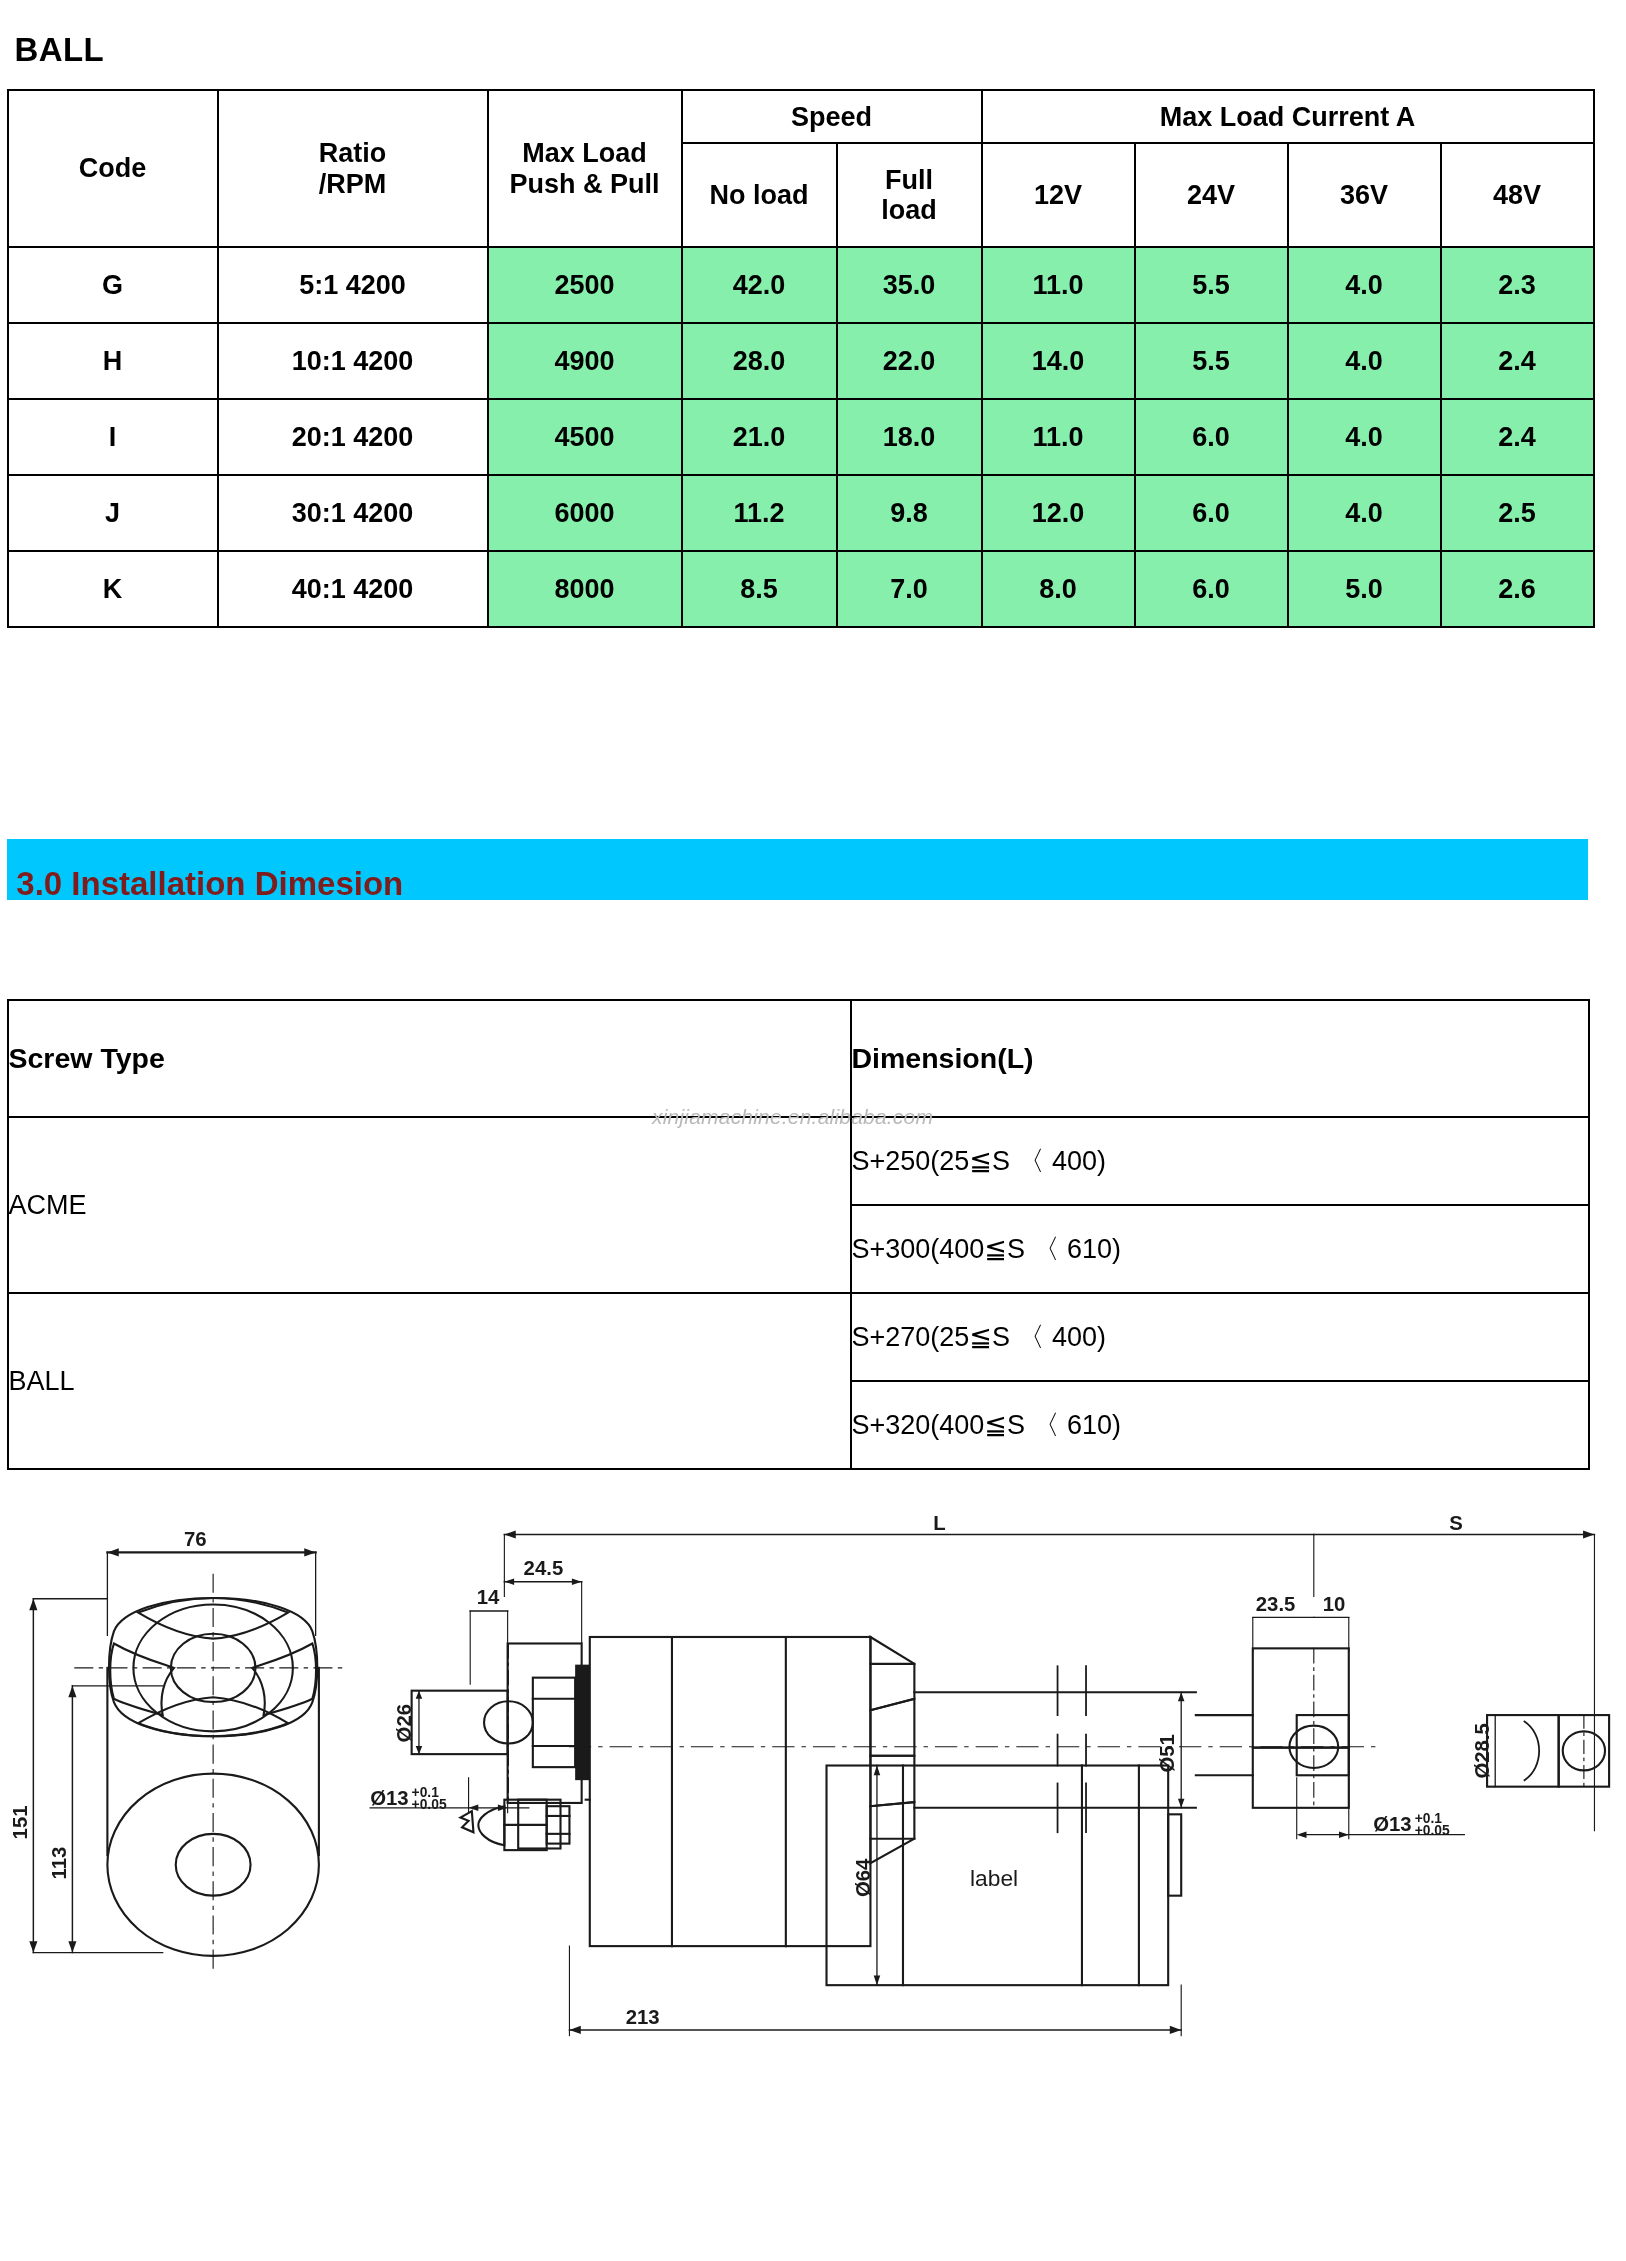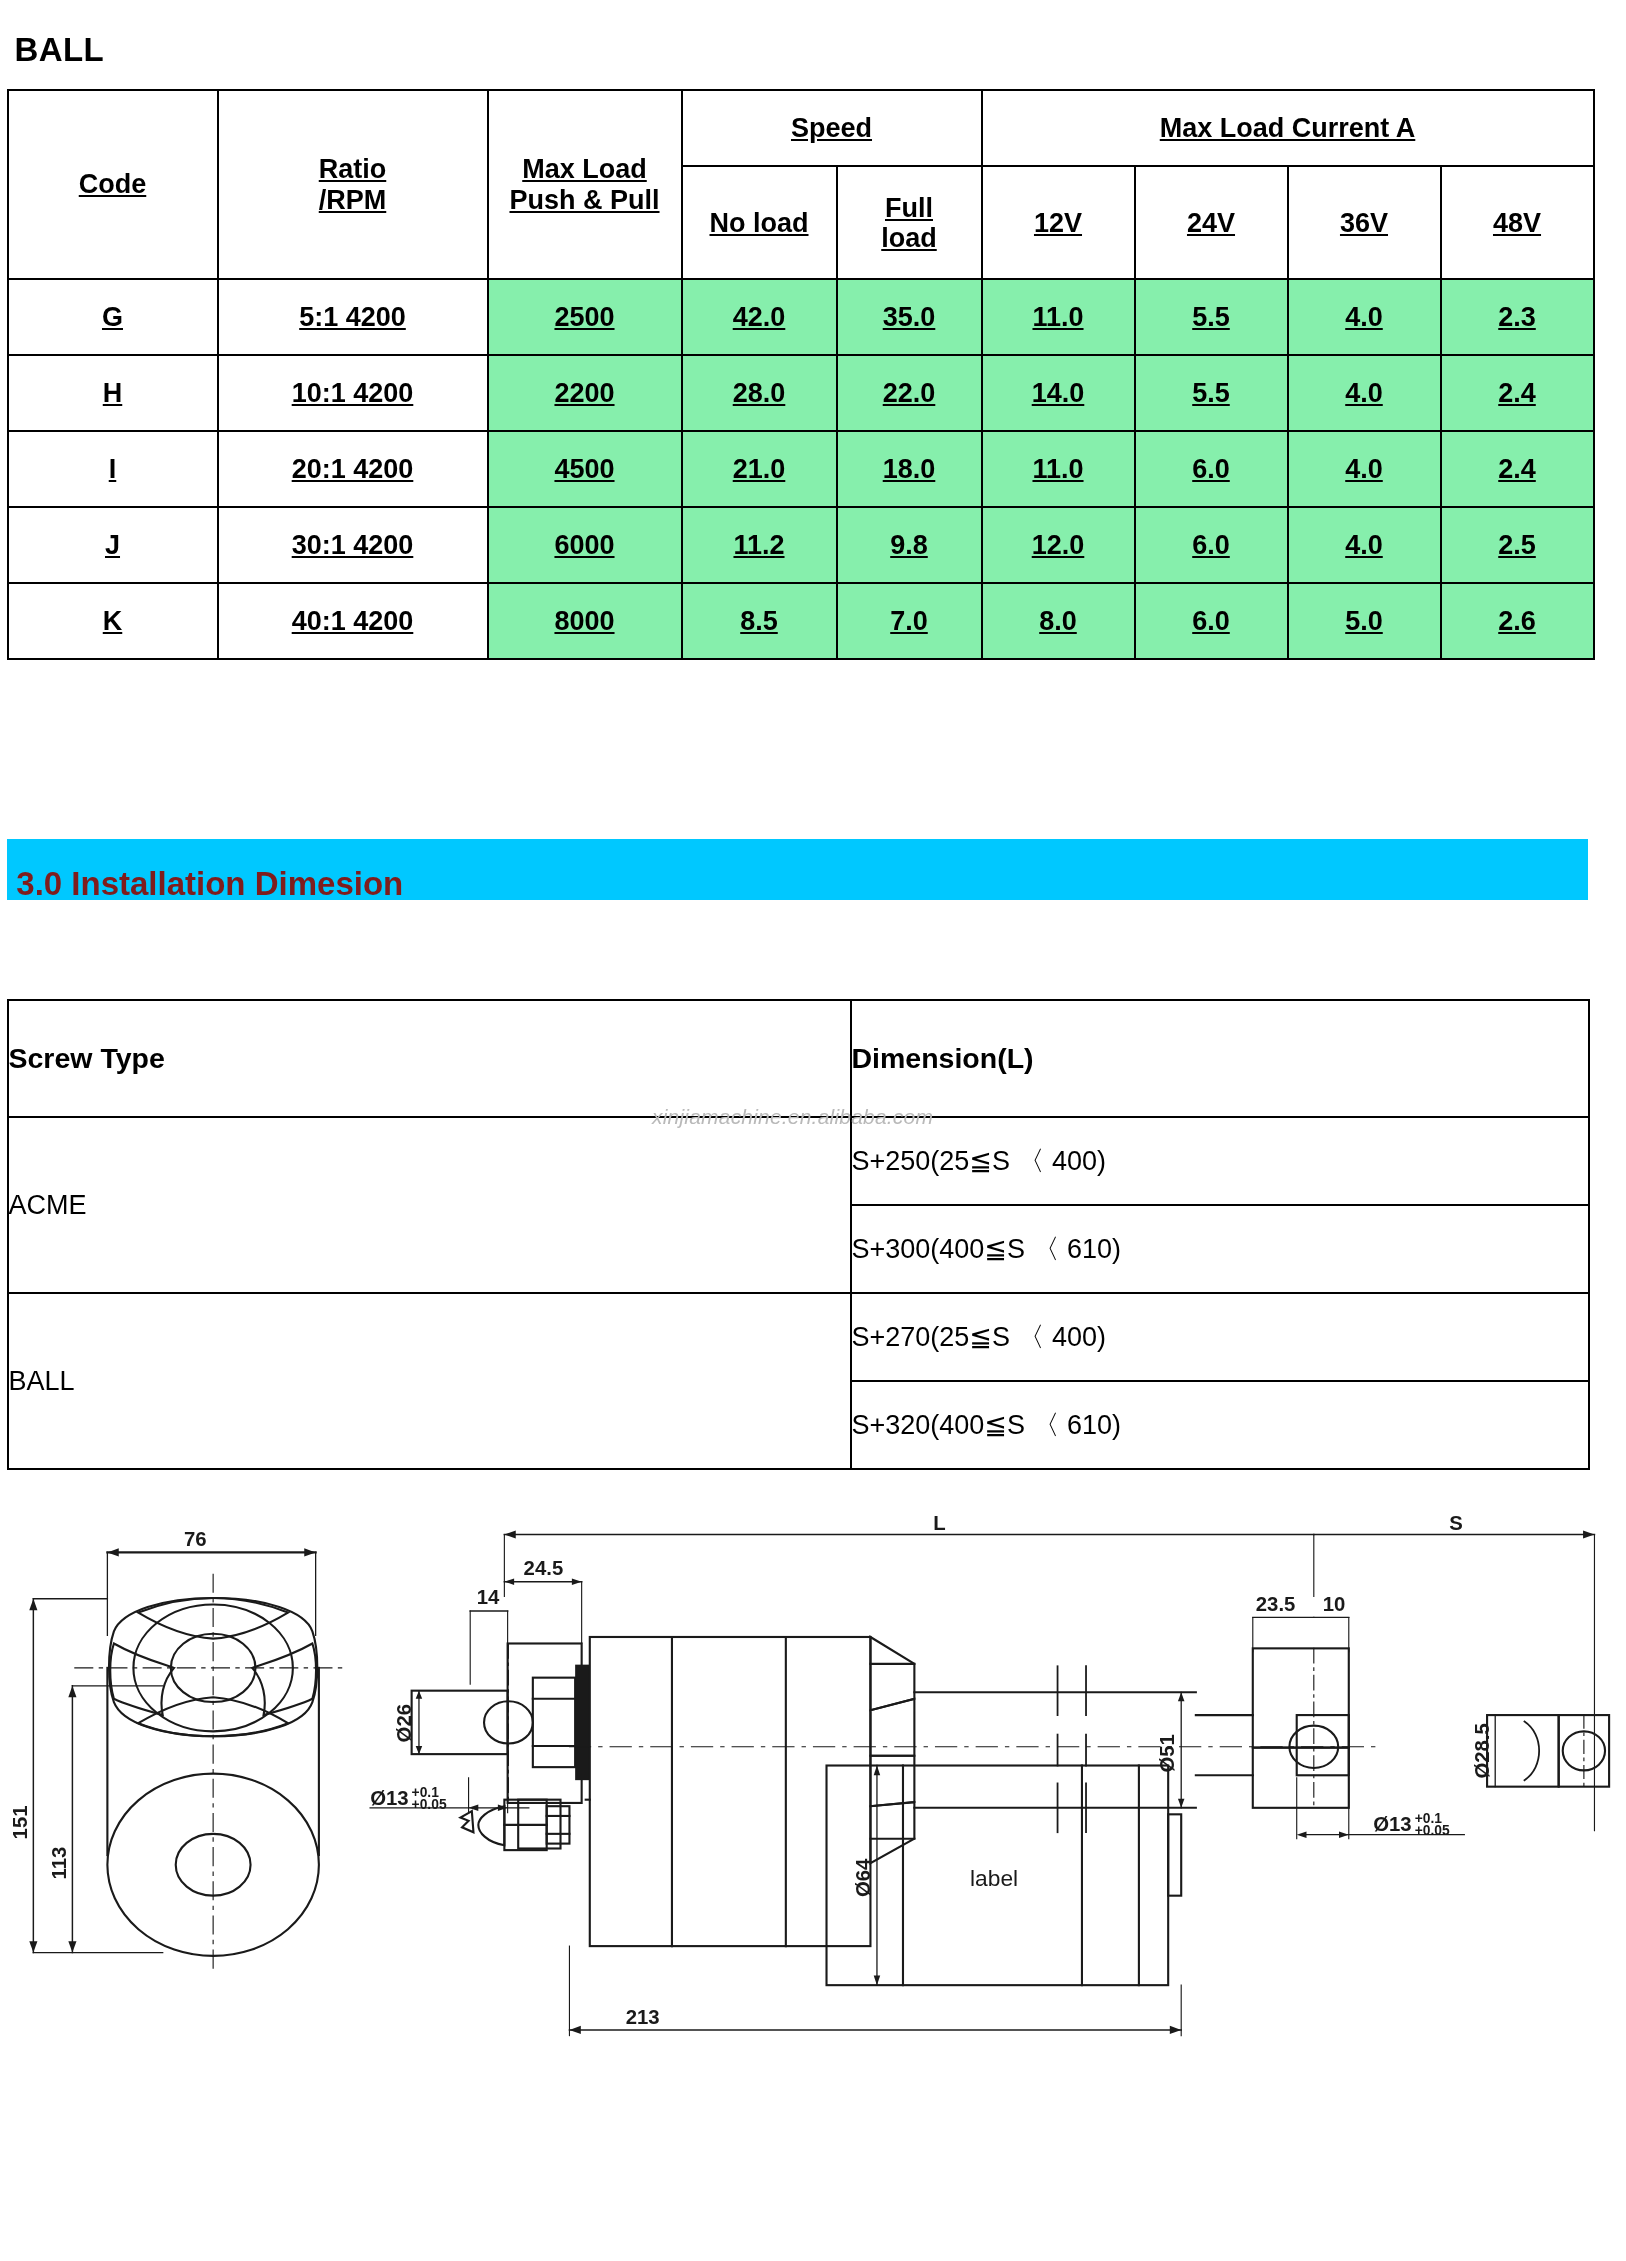--- a/index.html
+++ b/index.html
@@ -25,23 +25,22 @@
     border-collapse:collapse;
     width:1583px;
     table-layout:fixed;
   }
   table.specs th, table.specs td{
     border:2.4px solid #000;
     text-align:center;
     vertical-align:middle;
     font-size:27px;
     font-weight:bold;
-    padding:16px;
+    padding:0;
     line-height:1.12;
-    text-decoration:underline;
   }
   table.specs td.val{font-weight:bold;font-size:27px;}
   .orange{background:#86efac;}
   .h-code{height:155px;}
   .row-h{height:76px;}
   .c-code{width:210px;}
   .c-ratio{width:270px;}
   .c-maxload{width:194px;}
   .c-noload{width:155px;}
   .c-fullload{width:145px;}
@@ -151,21 +150,21 @@
           <td class="val orange">42.0</td>
           <td class="val orange">35.0</td>
           <td class="val orange">11.0</td>
           <td class="val orange">5.5</td>
           <td class="val orange">4.0</td>
           <td class="val orange">2.3</td>
         </tr>
         <tr class="row-h">
           <td class="val">H</td>
           <td class="val">10:1 4200</td>
-          <td class="val orange">2200</td>
+          <td class="val orange">4900</td>
           <td class="val orange">28.0</td>
           <td class="val orange">22.0</td>
           <td class="val orange">14.0</td>
           <td class="val orange">5.5</td>
           <td class="val orange">4.0</td>
           <td class="val orange">2.4</td>
         </tr>
         <tr class="row-h">
           <td class="val">I</td>
           <td class="val">20:1 4200</td>

